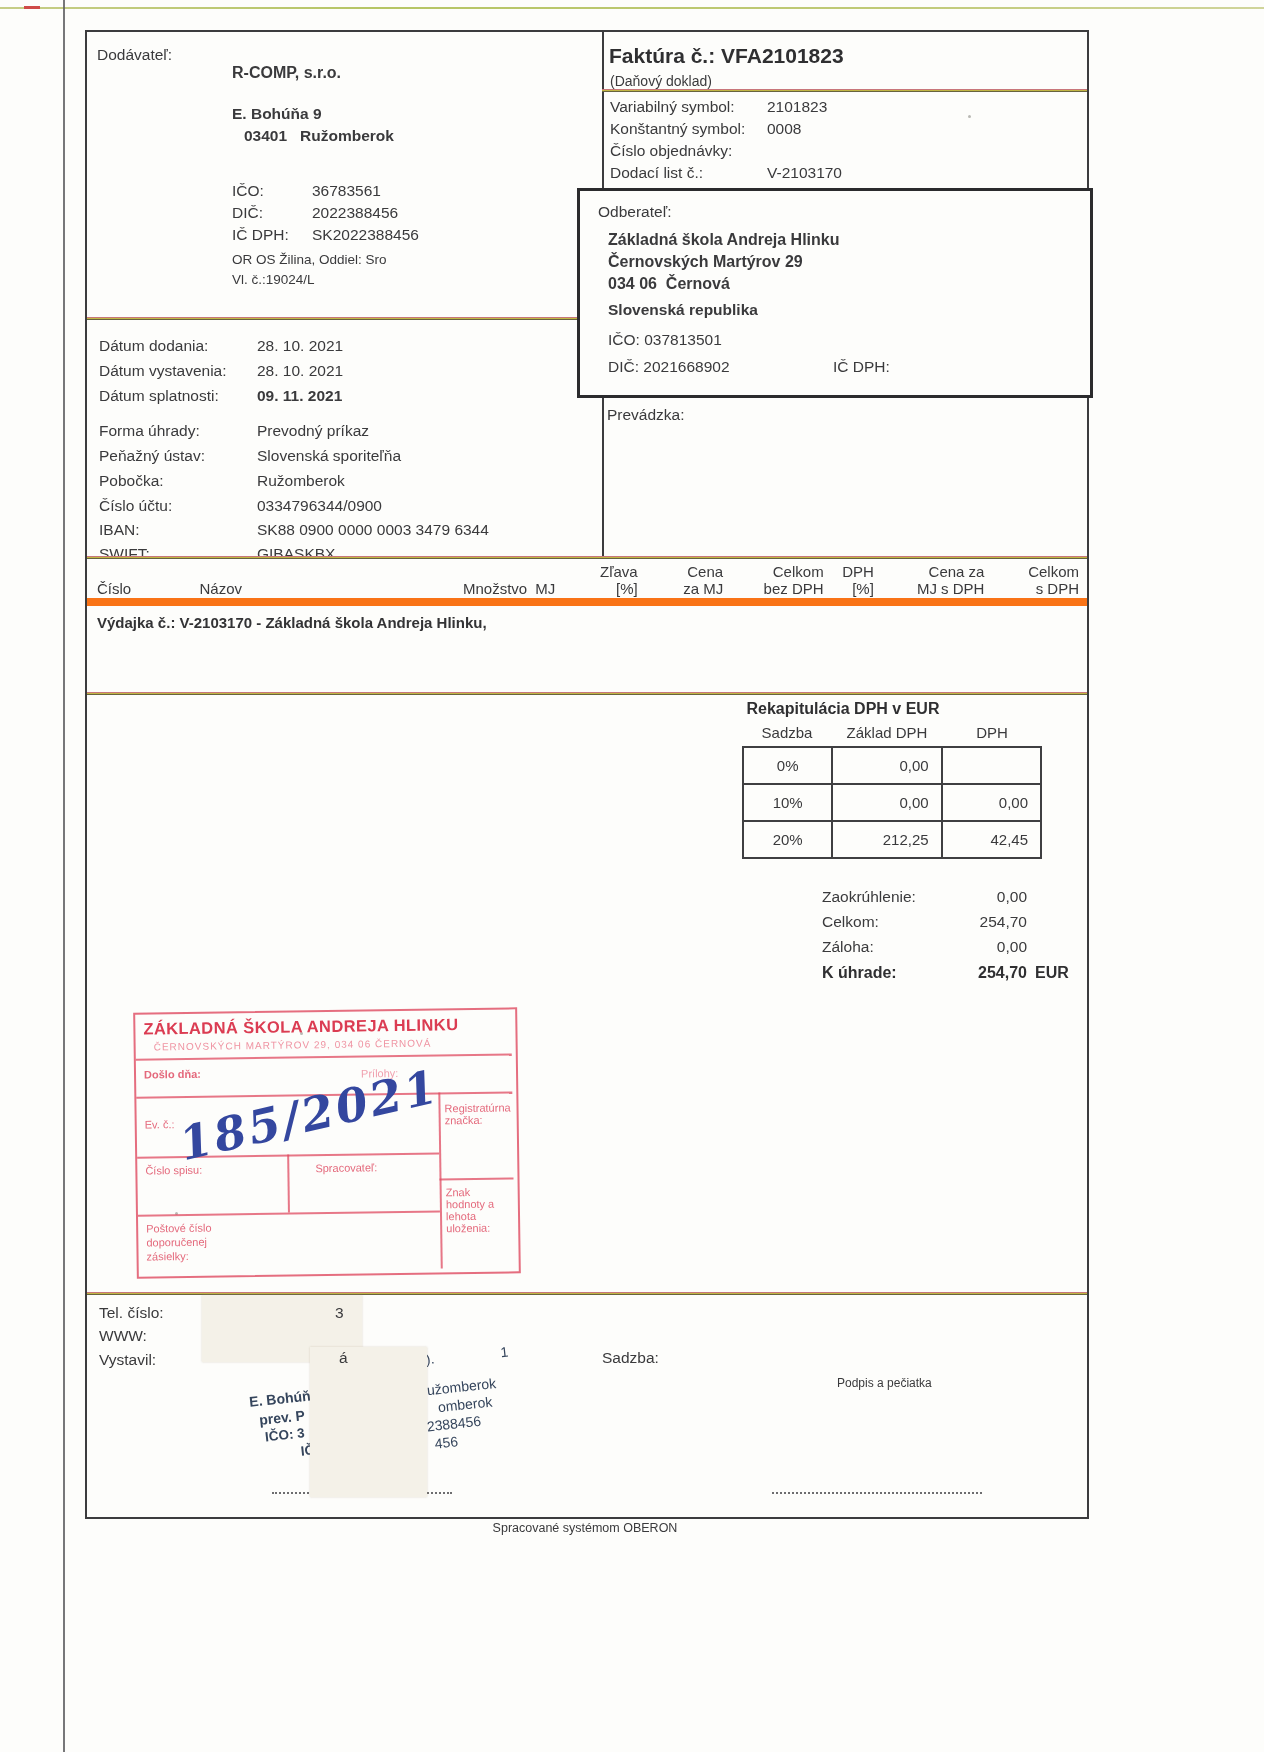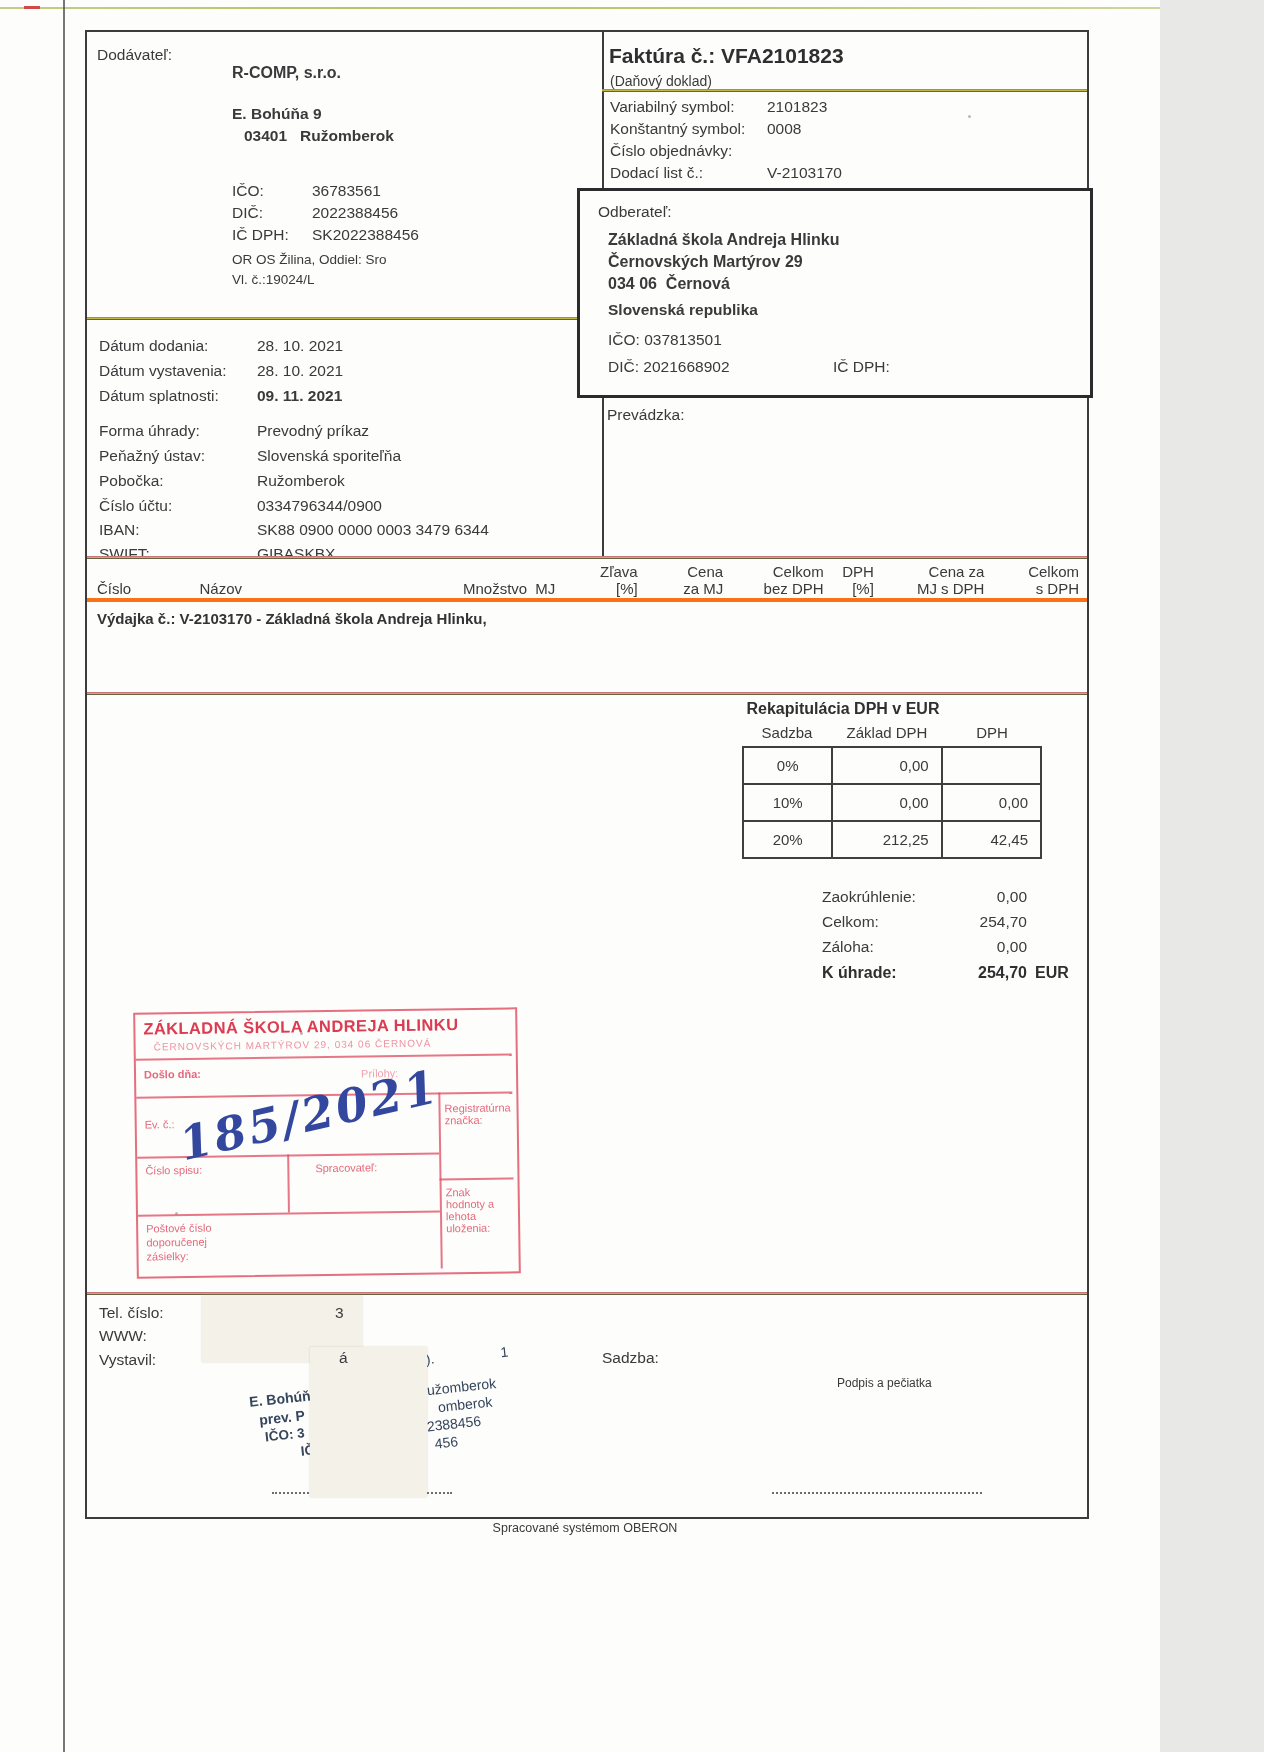--- a/index.html
+++ b/index.html
@@ -1,16 +1,16 @@
 <!DOCTYPE html>
 <html><head>
 <meta charset="utf-8">
 <style>
   html,body{margin:0;padding:0;background:#e8e8e6;}
-  #page{position:relative;width:1160px;height:1752px;background:#fdfdfb;overflow:hidden;
+  #page{position:relative;width:1264px;height:1752px;background:#fdfdfb;overflow:hidden;
         font-family:"Liberation Sans",sans-serif;color:#3a3a3c;font-size:15.5px;}
   .abs{position:absolute;}
   .b{font-weight:bold;}
   
   #scan-top{position:absolute;top:7px;left:0;width:100%;height:2px;background:linear-gradient(90deg,#c0c87a,#aebf54 30%,#b9c468 70%,#cbd090);opacity:.9;}
   #scan-top-red{position:absolute;top:6px;left:24px;width:16px;height:3px;background:#cf4a48;}
   #scan-left{position:absolute;top:0;left:63px;width:2px;height:100%;background:#5f5f61;opacity:.85;}
   .speck{position:absolute;width:3px;height:3px;border-radius:50%;background:#b9b9b4;}
   
   #doc{position:absolute;left:85px;top:30px;width:1000px;height:1485px;border:2px solid #3c3c3e;background:transparent;}
@@ -23,21 +23,21 @@
   .kv3{position:absolute;display:flex;font-size:15.5px;}
   .kv3 .k{width:157px;flex:none;}
   
   #cust-box{position:absolute;left:490px;top:156px;width:510px;height:204px;border:3px solid #2b2b2d;background:#fdfdfb;}
   
   #items{position:absolute;left:0;top:530px;width:1000px;border-collapse:collapse;table-layout:fixed;font-size:15px;}
   #items th{font-weight:normal;vertical-align:bottom;padding:1px 2px;color:#3a3a3c;}
   #items td{padding:2px 2px;vertical-align:top;}
   #items .r{text-align:right;}
   #items .l{text-align:left;}
-  #items thead th{border-bottom:4px solid #f97316;}
+  #items thead th{border-bottom:8px solid #f97316;}
   
   #recap-grid{border-collapse:collapse;font-size:15px;}
   #recap-grid td{border:2px solid #3f3f41;height:35px;padding:0 12px;}
   .rec-h{display:flex;font-size:15px;}
   
   .t-row{position:absolute;left:735px;width:205px;display:flex;justify-content:space-between;}
   .t-cur{position:absolute;left:213px;top:0;white-space:nowrap;}
   
   #stamp{position:absolute;left:48px;top:978px;width:380px;height:262px;border:2px solid rgba(223,74,96,.8);
          color:#e06478;transform:rotate(-0.8deg);z-index:4;}

